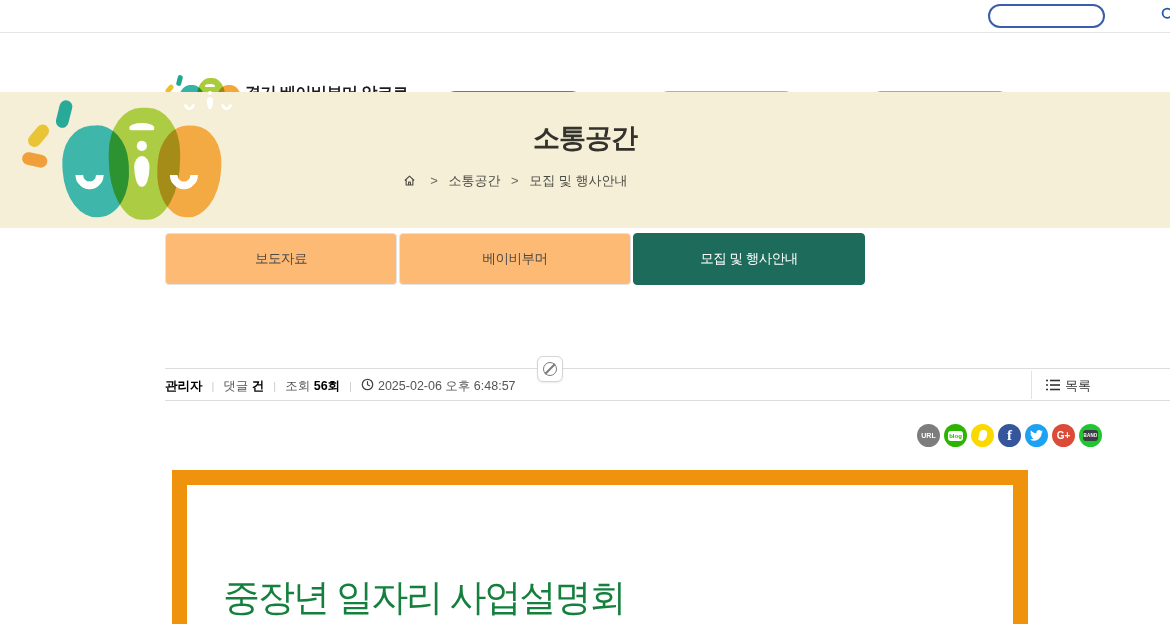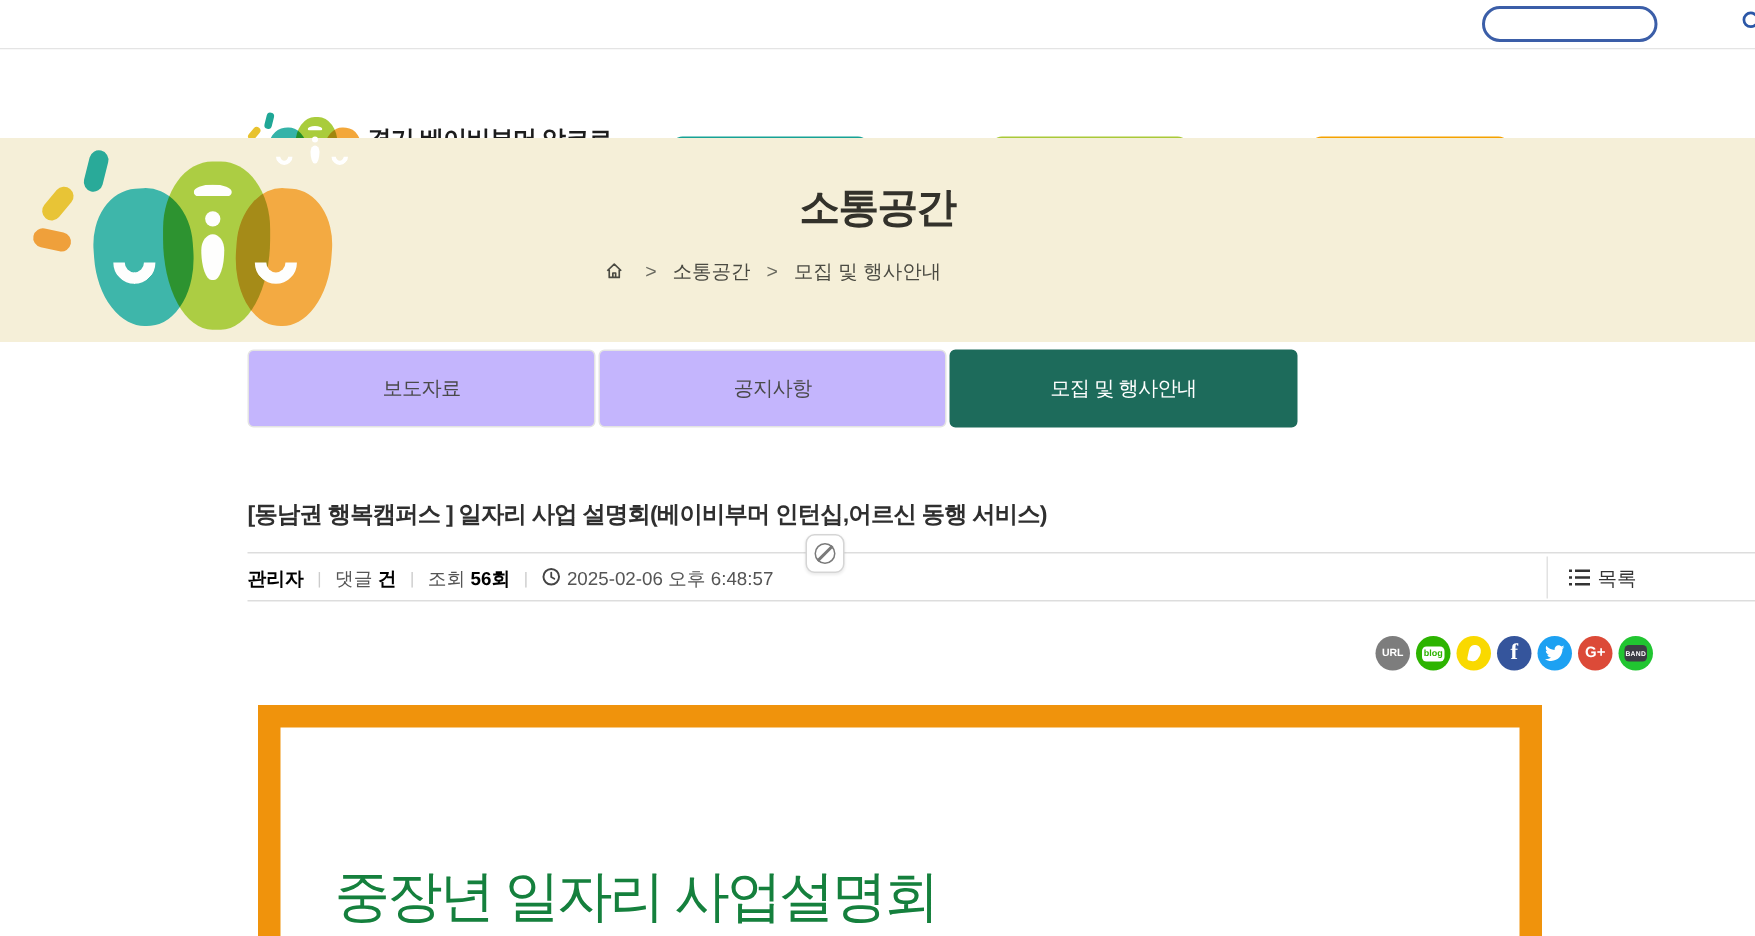--- a/index.html
+++ b/index.html
@@ -47,21 +47,21 @@
   .banner { position:absolute; left:0; top:92px; width:1170px; height:136px; background:#f5efd8; overflow:hidden; }
   .banner .logo-mark.large { position:absolute; left:22px; top:8px; transform:scale(2.55); transform-origin:top left; opacity:0.95; }
   .banner-title { position:absolute; left:0; top:28px; width:1170px; text-align:center; font-size:27px; font-weight:bold; color:#33322b; letter-spacing:-1px; }
   .breadcrumb { position:absolute; left:0; top:80px; width:1030px; text-align:center; font-size:13px; color:#4a4a42; }
   .breadcrumb svg { vertical-align:-2px; margin-right:4px; }
   .breadcrumb .sep { margin:0 7px; color:#6a6a60; }
   .crumb { cursor:pointer; }
 
   
   .tabs { position:absolute; left:165px; top:233px; width:940px; height:52px; display:flex; gap:2px; }
-  .tab { width:232px; height:52px; background:#c4b5fd; border:1px solid #e3e3e3; border-radius:4px; display:flex; align-items:center; justify-content:center; font-size:13.5px; color:#4a4a4a; cursor:pointer; letter-spacing:-0.5px; }
+  .tab { width:232px; height:52px; background:#fdba74; border:1px solid #e3e3e3; border-radius:4px; display:flex; align-items:center; justify-content:center; font-size:13.5px; color:#4a4a4a; cursor:pointer; letter-spacing:-0.5px; }
   .tab.active { background:#1d6b5b; border-color:#1d6b5b; color:#fff; }
 
   
   .post-title { position:absolute; left:165px; top:333px; width:880px; font-size:15.5px; font-weight:bold; color:#2f2f2f; letter-spacing:-0.5px; }
   .hr1 { position:absolute; left:165px; top:368px; width:1005px; height:1px; background:#ddd; }
   .hr2 { position:absolute; left:165px; top:400px; width:1005px; height:1px; background:#ddd; }
   .blocked-badge { position:absolute; left:537px; top:356px; width:26px; height:26px; background:#fff; border:1px solid #d5d5d5; border-radius:6px; box-shadow:0 1px 2px rgba(0,0,0,0.08); display:flex; align-items:center; justify-content:center; z-index:3; }
   .no-sign { position:relative; width:14px; height:14px; border:1.8px solid #7a7a7a; border-radius:50%; }
   .no-sign::after { content:""; position:absolute; left:-1px; top:5px; width:14px; height:1.8px; background:#7a7a7a; transform:rotate(-45deg); }
 
@@ -160,25 +160,24 @@
           </svg></span>
       <span class="sep">&gt;</span>
       <span class="crumb">소통공간</span>
       <span class="sep">&gt;</span>
       <span class="crumb">모집 및 행사안내</span>
     </div>
   </div>
 
   <div class="tabs">
     <div class="tab">보도자료</div>
-    <div class="tab">공지사항</div>
+    <div class="tab">베이비부머</div>
     <div class="tab active">모집 및 행사안내</div>
   </div>
 
-  <div class="post-title">[동남권 행복캠퍼스 ] 일자리 사업 설명회(베이비부머 인턴십,어르신 동행 서비스)</div>
   <div class="blocked-badge">
       <span class="no-sign"></span>
     </div>
   <div class="hr1"></div>
 
   <div class="meta">
     <b>관리자</b>
     <span class="mdiv">|</span>
     <span>댓글</span>&nbsp;<b>건</b>
     <span class="mdiv">|</span>

